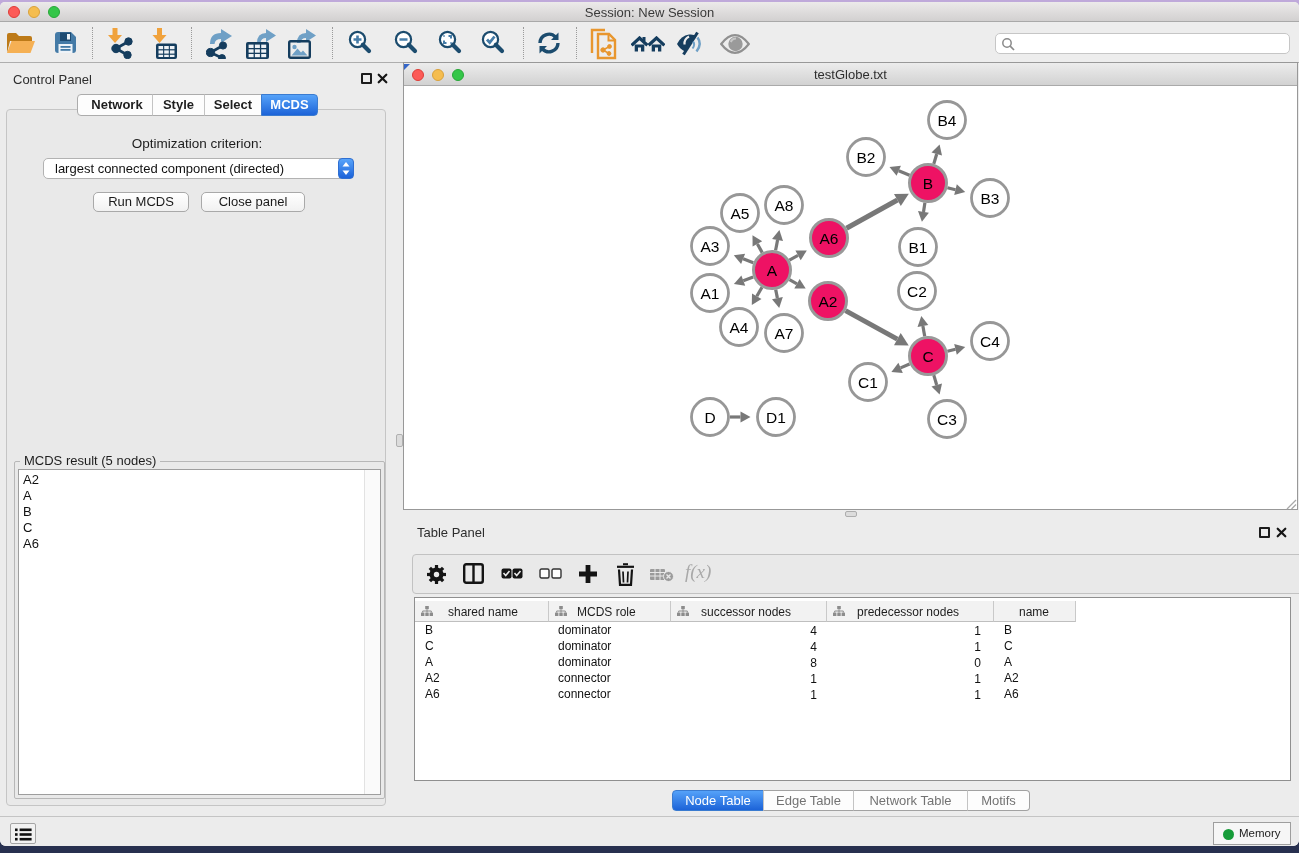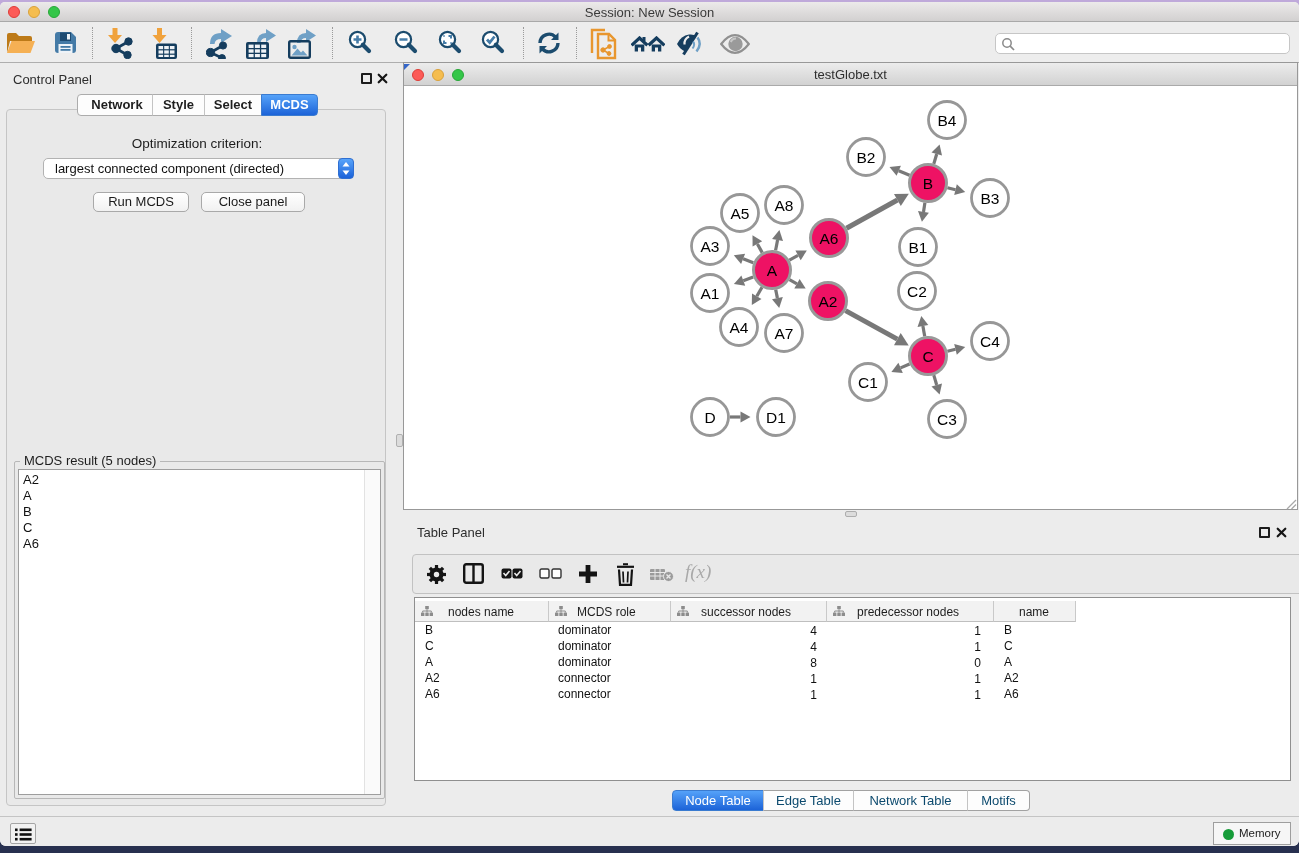--- a/index.html
+++ b/index.html
@@ -45,21 +45,21 @@
 #graph circle.p{fill:#ee1264;stroke:#999;stroke-width:3}
 #graph text{font-family:"Liberation Sans",sans-serif;font-size:15.5px;fill:#000;text-anchor:middle;dominant-baseline:central}
 
 #tp-title{left:417px;top:523px;font-size:13px;color:#2d2d2d}
 #tp-toolbar{left:412px;top:552px;width:968px;height:40px;background:#e9e9e9;border:1px solid #c2c2c2;border-radius:4px}
 #dtable{left:414px;top:595px;width:877px;height:184px;background:#fff;border:1px solid #8f8f8f}
 .hcell{top:3px;height:21px;background:#f2f2f2;border-bottom:1px solid #bfbfbf;border-right:1px solid #c9c9c9;font-size:12px;color:#1d1d1d}
 .hcell span{position:absolute;top:4px}
 .trow{left:1px;width:700px;font-size:12px;color:#111}
 .num{text-align:right}
-.btab{top:788px;height:21px;background:#fdfdfd;border:1px solid #a2a2a2;font-size:13px;color:#0c4a6e;text-align:center;line-height:19px}
+.btab{top:788px;height:21px;background:#fdfdfd;border:1px solid #a2a2a2;font-size:13px;color:#737373;text-align:center;line-height:19px}
 .btab.sel{background:linear-gradient(#55a2f9,#1c63d8);color:#fff;border-color:#3a7bd0}
 #sep2{left:0;top:814px;width:1299px;height:1px;background:#c4c4c4}
 #statusbar{left:0;top:815px;width:1299px;height:29px;background:#ececec}
 #listbtn{left:10px;top:821px;width:26px;height:21px;background:#f2f2f2;border:1px solid #a5a5a5;border-radius:2px}
 #membtn{left:1213px;top:820px;width:78px;height:23px;background:#f6f6f6;border:1px solid #9e9e9e;font-size:11.5px;color:#1d1d1d;line-height:21px}
 #memdot{left:9px;top:5.5px;width:11px;height:11px;border-radius:50%;background:#169c39}
 svg{display:block}
 </style></head>
 <body>
 <div id="lav" class="abs"></div>
@@ -404,21 +404,21 @@
  <div class="abs hcell" style="left:0;width:134px">
         <svg class="abs" style="left:6px;top:5px" width="12" height="11" viewBox="0 0 12 11">
           <g fill="#8c8c8c">
             <rect x="4.2" y="0" width="3.6" height="3.2"></rect>
             <rect x="0" y="6.6" width="3.4" height="3.4"></rect>
             <rect x="4.3" y="6.6" width="3.4" height="3.4"></rect>
             <rect x="8.6" y="6.6" width="3.4" height="3.4"></rect>
           </g>
           <path d="M6 3.2 V5 M1.7 6.6 V5 H10.3 V6.6 M6 5 V6.6" stroke="#8c8c8c" stroke-width="1" fill="none"></path>
         </svg>
-        <span style="left:33px">nodes name</span>
+        <span style="left:33px">shared name</span>
       </div>
  <div class="abs hcell" style="left:134px;width:122px">
         <svg class="abs" style="left:6px;top:5px" width="12" height="11" viewBox="0 0 12 11">
           <g fill="#8c8c8c">
             <rect x="4.2" y="0" width="3.6" height="3.2"></rect>
             <rect x="0" y="6.6" width="3.4" height="3.4"></rect>
             <rect x="4.3" y="6.6" width="3.4" height="3.4"></rect>
             <rect x="8.6" y="6.6" width="3.4" height="3.4"></rect>
           </g>
           <path d="M6 3.2 V5 M1.7 6.6 V5 H10.3 V6.6 M6 5 V6.6" stroke="#8c8c8c" stroke-width="1" fill="none"></path>

